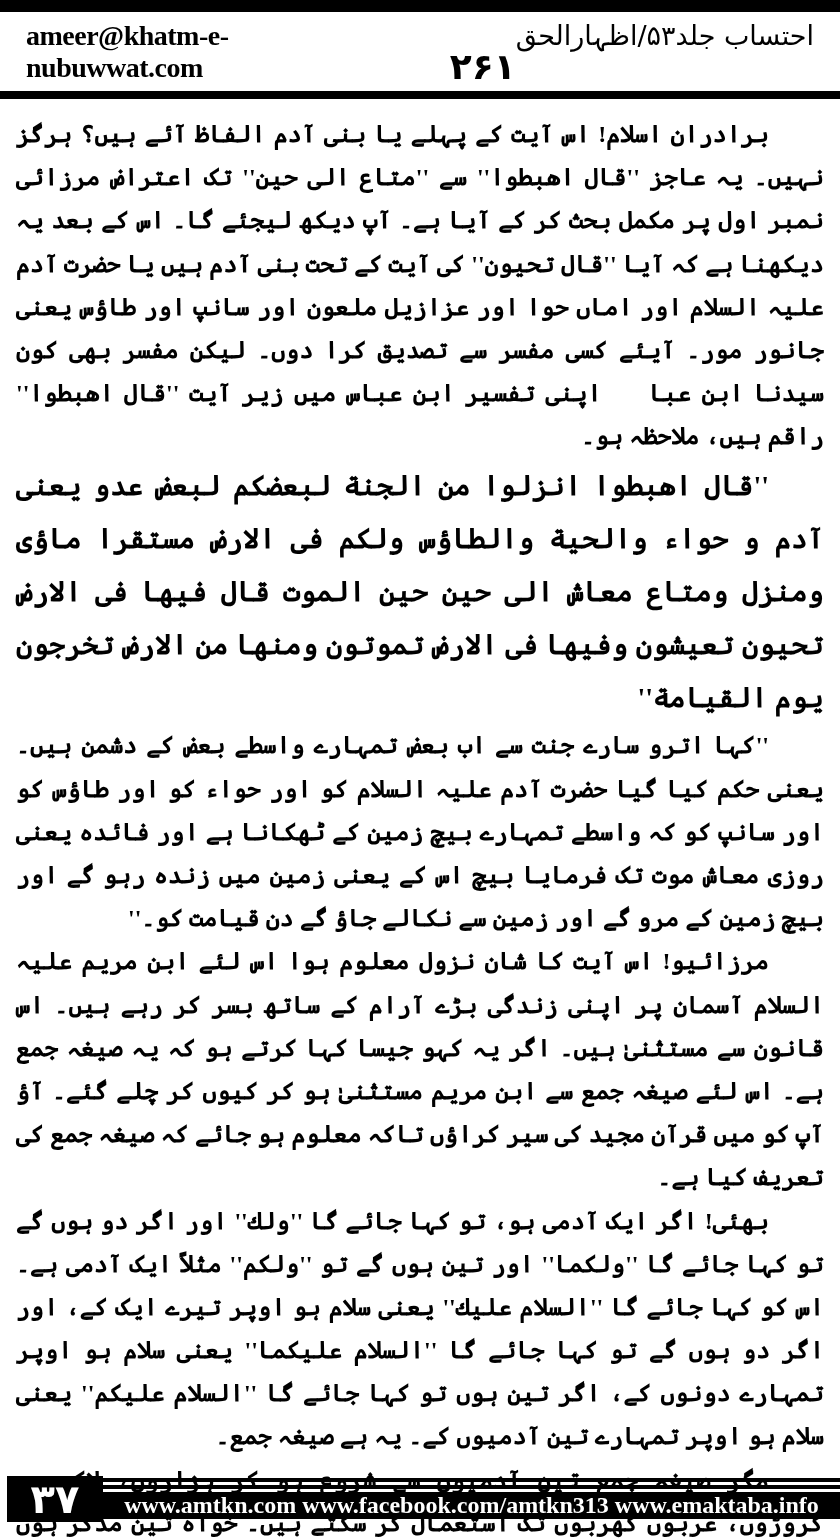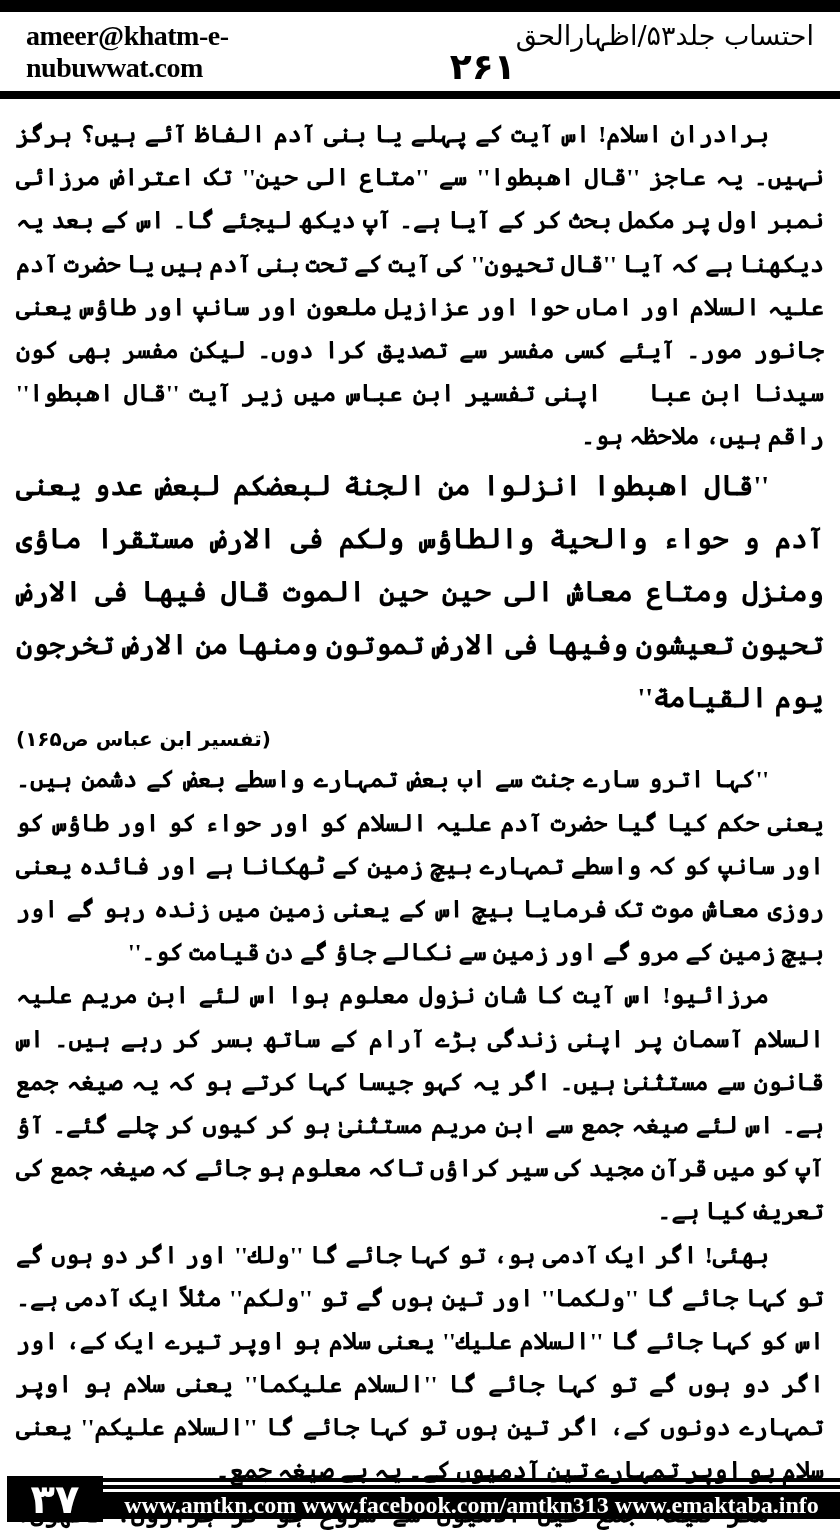--- a/index.html
+++ b/index.html
@@ -66,21 +66,20 @@
     <span class="email">ameer@khatm-e-nubuwwat.com</span>
     <span class="pagenum">۲۶۱</span>
     <span class="title">احتساب جلد۵۳/اظہارالحق</span>
   </div>
 
   <div class="rule"></div>
 
   <div class="body-text">
     <p class="para indent">برادران اسلام! اس آیت کے پہلے یا بنی آدم الفاظ آئے ہیں؟ ہرگز نہیں۔ یہ عاجز ''قال اهبطوا'' سے ''متاع الی حین'' تک اعتراض مرزائی نمبر اول پر مکمل بحث کر کے آیا ہے۔ آپ دیکھ لیجئے گا۔ اس کے بعد یہ دیکھنا ہے کہ آیا ''قال تحیون'' کی آیت کے تحت بنی آدم ہیں یا حضرت آدم علیہ السلام اور اماں حوا اور عزازیل ملعون اور سانپ اور طاؤس یعنی جانور مور۔ آیئے کسی مفسر سے تصدیق کرا دوں۔ لیکن مفسر بھی کون سیدنا ابن عباسؓ اپنی تفسیر ابن عباس میں زیر آیت ''قال اهبطوا'' راقم ہیں، ملاحظہ ہو۔</p>
     <p class="para arabic indent">''قال اهبطوا انزلوا من الجنة لبعضكم لبعض عدو يعنى آدم و حواء والحية والطاؤس ولكم فى الارض مستقرا ماؤى ومنزل ومتاع معاش الى حين حين الموت قال فيها فى الارض تحيون تعيشون وفيها فى الارض تموتون ومنها من الارض تخرجون يوم القيامة''</p>
-    <p class="citation">(تفسیر ابن عباس ص۱۶۵)</p>
     <p class="para indent">''کہا اترو سارے جنت سے اب بعض تمہارے واسطے بعض کے دشمن ہیں۔ یعنی حکم کیا گیا حضرت آدم علیہ السلام کو اور حواء کو اور طاؤس کو اور سانپ کو کہ واسطے تمہارے بیچ زمین کے ٹھکانا ہے اور فائدہ یعنی روزی معاش موت تک فرمایا بیچ اس کے یعنی زمین میں زندہ رہو گے اور بیچ زمین کے مرو گے اور زمین سے نکالے جاؤ گے دن قیامت کو۔''</p>
     <p class="para indent">مرزائیو! اس آیت کا شان نزول معلوم ہوا اس لئے ابن مریم علیہ السلام آسمان پر اپنی زندگی بڑے آرام کے ساتھ بسر کر رہے ہیں۔ اس قانون سے مستثنیٰ ہیں۔ اگر یہ کہو جیسا کہا کرتے ہو کہ یہ صیغہ جمع ہے۔ اس لئے صیغہ جمع سے ابن مریم مستثنیٰ ہو کر کیوں کر چلے گئے۔ آؤ آپ کو میں قرآن مجید کی سیر کراؤں تاکہ معلوم ہو جائے کہ صیغہ جمع کی تعریف کیا ہے۔</p>
     <p class="para indent">بھئی! اگر ایک آدمی ہو، تو کہا جائے گا ''ولك'' اور اگر دو ہوں گے تو کہا جائے گا ''ولكما'' اور تین ہوں گے تو ''ولكم'' مثلاً ایک آدمی ہے۔ اس کو کہا جائے گا ''السلام عليك'' یعنی سلام ہو اوپر تیرے ایک کے، اور اگر دو ہوں گے تو کہا جائے گا ''السلام عليكما'' یعنی سلام ہو اوپر تمہارے دونوں کے، اگر تین ہوں تو کہا جائے گا ''السلام عليكم'' یعنی سلام ہو اوپر تمہارے تین آدمیوں کے۔ یہ ہے صیغہ جمع۔</p>
     <p class="para indent">مگر صیغہ جمع تین آدمیوں سے شروع ہو کر ہزاروں، لاکھوں، کروڑوں، عربوں کھربوں تک استعمال کر سکتے ہیں۔ خواہ تین مذکر ہوں یا مؤنث ان پر صیغہ جمع ہی استعمال کیا جاوے گا۔ آؤ اب قرآن مجید کی آیات ان دلائل پر پیش کرتا ہوں۔</p>
   </div>
 
   <div class="footer">
     <div class="footer-num">۳۷</div>
     <div class="footer-right">
       <div class="double-rule">

